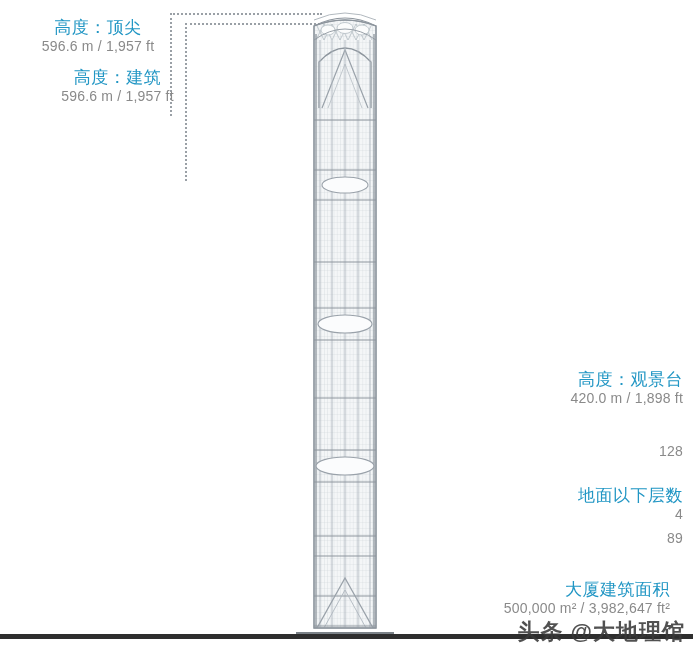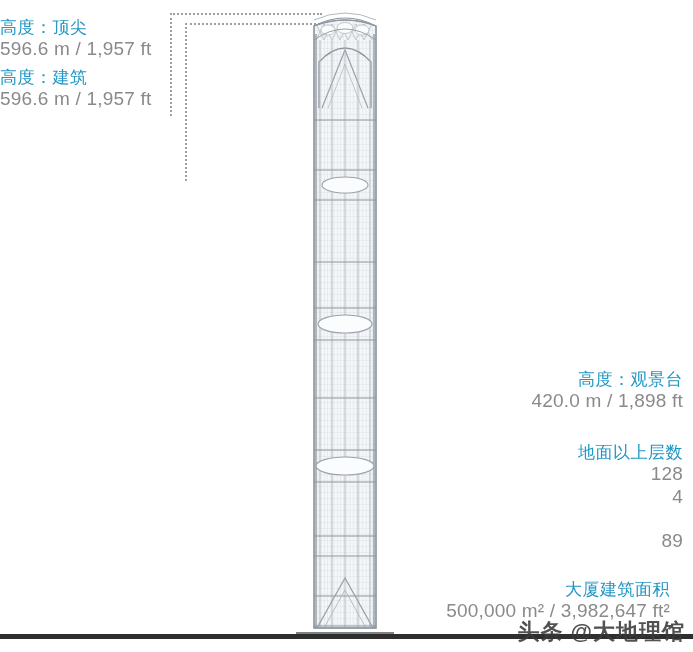--- a/index.html
+++ b/index.html
@@ -24,24 +24,24 @@
     line-height: 1.18;
     white-space: nowrap;
   }
   .lbl-title {
     color: #2196c4;
     font-size: 17px;
     letter-spacing: 0.5px;
   }
   .lbl-value {
     color: #8a8a8a;
-    font-size: 19px;
+    font-size: 14px;
     letter-spacing: 0.2px;
   }
-  .left-block { text-align: left; }
+  .left-block { text-align: center; padding-left: 16px; }
   .right-block { text-align: right; }
 
   
   .dot-h, .dot-v {
     position: absolute;
   }
   .dot-h {
     height: 0;
     border-top: 2px dotted #9aa0a6;
   }
@@ -100,37 +100,37 @@
   <div class="dot-v" style="left:170px; top:13px; height:103px;"></div>
 
   <div class="dot-h" style="left:185px; top:23px; width:135px;"></div>
   <div class="dot-v" style="left:185px; top:23px; height:158px;"></div>
 
   <div class="label-block left-block" style="left:0px; top:18px; width:164px;">
     <div class="lbl-title">高度：顶尖</div>
     <div class="lbl-value">596.6 m / 1,957 ft</div>
   </div>
 
-  <div class="label-block left-block" style="left:0px; top:68px; width:179px;">
+  <div class="label-block left-block" style="left:12px; top:68px; width:179px;">
     <div class="lbl-title">高度：建筑</div>
     <div class="lbl-value">596.6 m / 1,957 ft</div>
   </div>
 
 
   <div class="label-block right-block" style="left:430px; top:370px; width:253px;text-align:right;">
     <div class="lbl-title">高度：观景台</div>
     <div class="lbl-value">420.0 m / 1,898 ft</div>
   </div>
 
   <div class="label-block right-block" style="left:430px; top:443px; width:253px;">
-    <div class="lbl-title">地面以上层数</div>
     <div class="lbl-value">128</div>
   </div>
 
   <div class="label-block right-block" style="left:430px; top:486px; width:253px;">
+    <div class="lbl-title">地面以下层数</div>
     <div class="lbl-value">4</div>
   </div>
 
   <div class="label-block right-block" style="left:430px; top:530px; width:253px;">
     <div class="lbl-value">89</div>
   </div>
 
   <div class="label-block right-block" style="left:387px; top:580px; width:283px;">
     <div class="lbl-title">大厦建筑面积</div>
     <div class="lbl-value">500,000 m² / 3,982,647 ft²</div>

